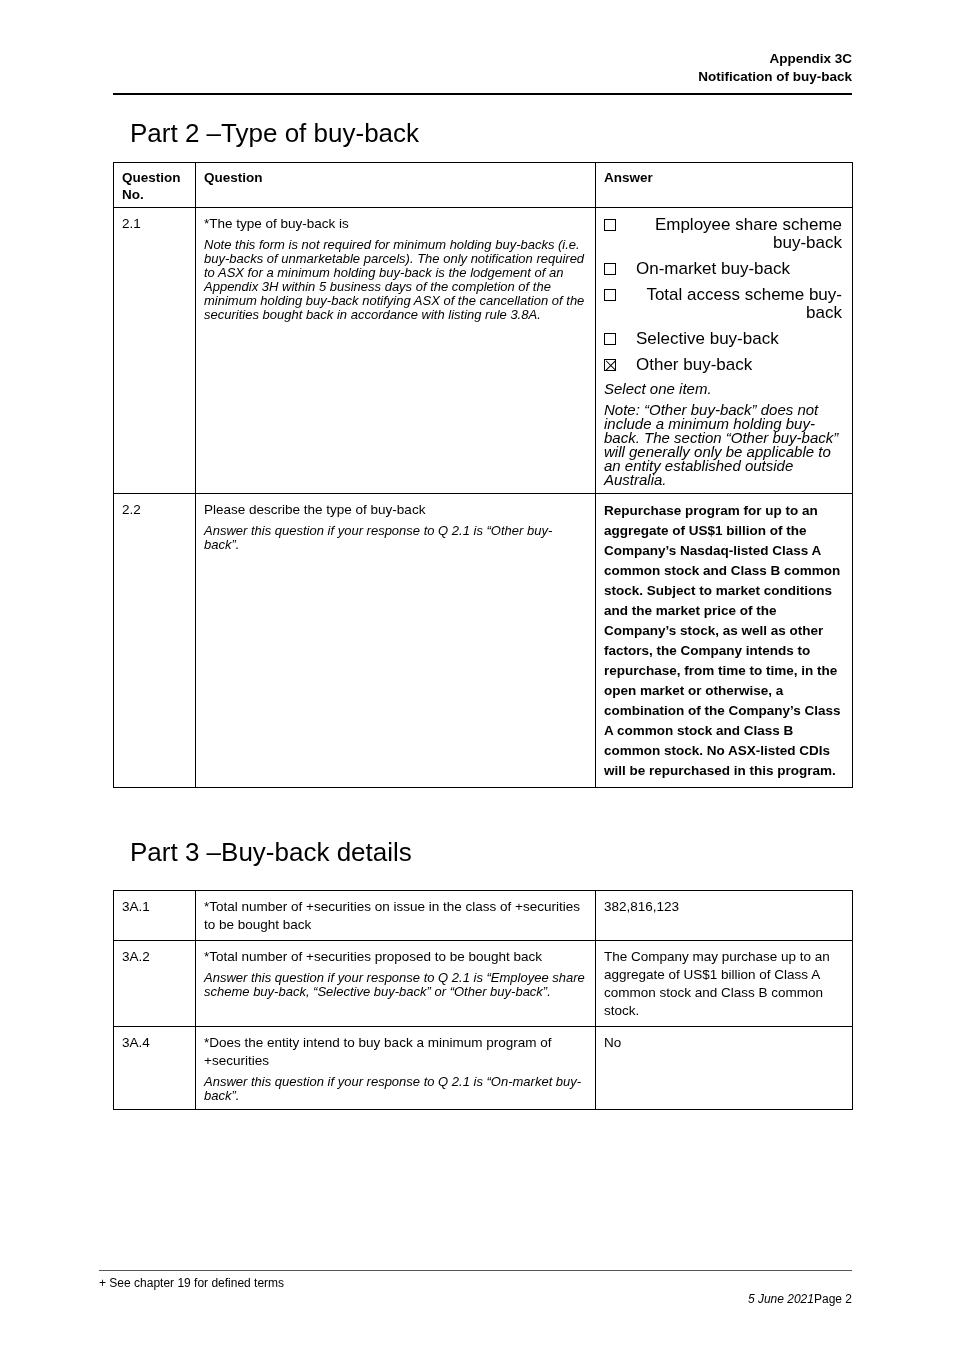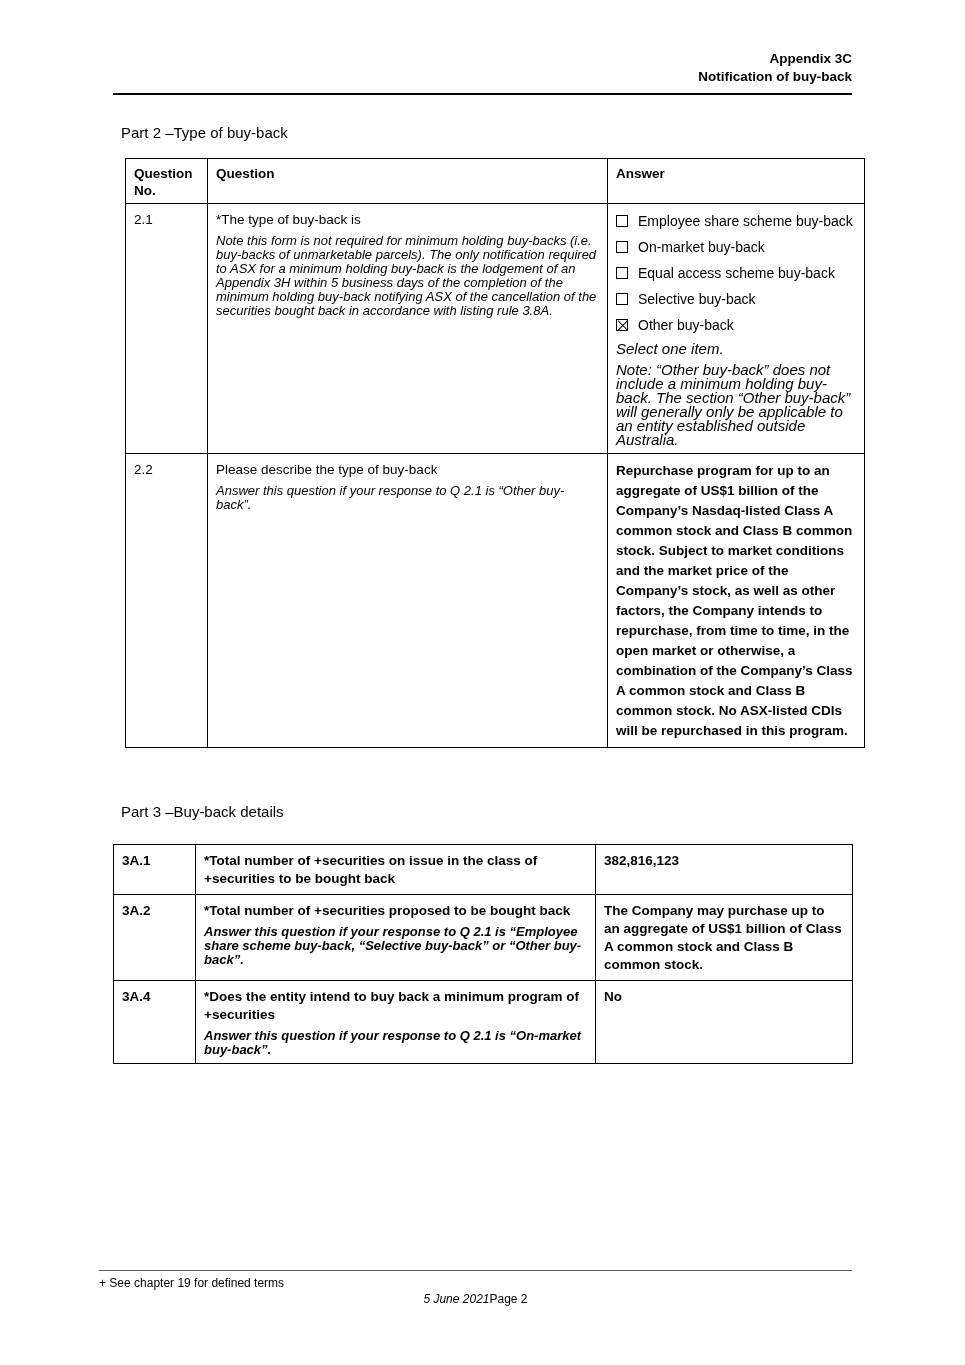--- a/index.html
+++ b/index.html
@@ -9,54 +9,54 @@
     color:#000;
     -webkit-font-smoothing:antialiased;
   }
   .content { padding:50px 113px 0 113px;border-radius:16px; }
 
   
   .hdr { text-align:right; font-weight:bold; font-size:13.5px; line-height:18px; }
   .hdr-rule { border:none; border-top:2px solid #000; margin:7px 0 0 0; }
 
   
-  .part-title { font-size:15px; font-weight:400; line-height:24px; margin:8px; }
+  .part-title { font-size:26px; font-weight:400; line-height:24px; margin:17px; }
   .t-part2  { margin-top:26px; }
   .t-part3  { margin-top:52px; }
   .t-part3a { margin-top:13px; }
 
   
   table { border-collapse:collapse; table-layout:fixed; width:739px; }
-  .tbl1 { margin-top:13px;margin-left:12px; }
-  .tbl2 { margin-top:20px;font-weight:bold; }
+  .tbl1 { margin-top:13px; }
+  .tbl2 { margin-top:26px; }
   col.c-no { width:82px; } col.c-q { width:400px; } col.c-a { width:257px; }
   th, td { border:1px solid #000; vertical-align:top; text-align:left; }
   th { font-size:13.5px; font-weight:bold; line-height:16.5px; padding:7px 10px 4px 8px; }
   td { font-size:13.5px; line-height:18px; padding:7px 10px 6px 8px; }
 
   .q-title { font-size:13.5px; line-height:18px; }
   .q-note  { font-style:italic; font-size:13px; line-height:14px; margin-top:5px; }
 
   
   .opts { list-style:none; margin:1px 0 0 0; padding:0; }
-  .opt { display:flex; gap:10px; margin-bottom:8px; font-size:14px; line-height:18px;text-align:right; }
+  .opt { display:flex; gap:20px; margin-bottom:8px; font-size:17px; line-height:18px;text-align:right; }
   .cb { width:10px; height:10px; border:1px solid #000; flex:none; margin-top:3px; position:relative; }
   .cb.checked::before, .cb.checked::after {
     content:""; position:absolute; left:-1.5px; top:4.5px; width:13.5px; height:1.2px; background:#000;
   }
   .cb.checked::before { transform:rotate(45deg); }
   .cb.checked::after  { transform:rotate(-45deg); }
   .a-note { font-style:italic; font-size:15px; line-height:14px; margin-top:7px; }
   td.ans-22 { line-height:20px;font-weight:bold; }
 
   
   .footer { position:absolute; left:99px; right:113px; top:1270px; }
   .footer-rule { border:none; border-top:1.5px solid #555; margin:0 0 4px 0; }
   .f-line { font-size:12px; line-height:16px; }
-  .f-row { display:flex; justify-content:center; font-size:12px; line-height:16px; }
+  .f-row { display:flex; justify-content:flex-end; font-size:12px; line-height:16px; }
   .f-date { font-style:italic; }
 </style>
 </head>
 <body>
 
 <div class="content">
 
   <div class="hdr">
     <div>Appendix 3C</div>
     <div>Notification of buy-back</div>
@@ -90,21 +90,21 @@
             <li class="opt">
               <span class="cb"></span>
               <span>Employee share scheme buy-back</span>
             </li>
             <li class="opt">
               <span class="cb"></span>
               <span>On-market buy-back</span>
             </li>
             <li class="opt">
               <span class="cb"></span>
-              <span>Equal access scheme buy-back</span>
+              <span>Total access scheme buy-back</span>
             </li>
             <li class="opt">
               <span class="cb"></span>
               <span>Selective buy-back</span>
             </li>
             <li class="opt">
               <span class="cb checked"></span>
               <span>Other buy-back</span>
             </li>
           </ul>

